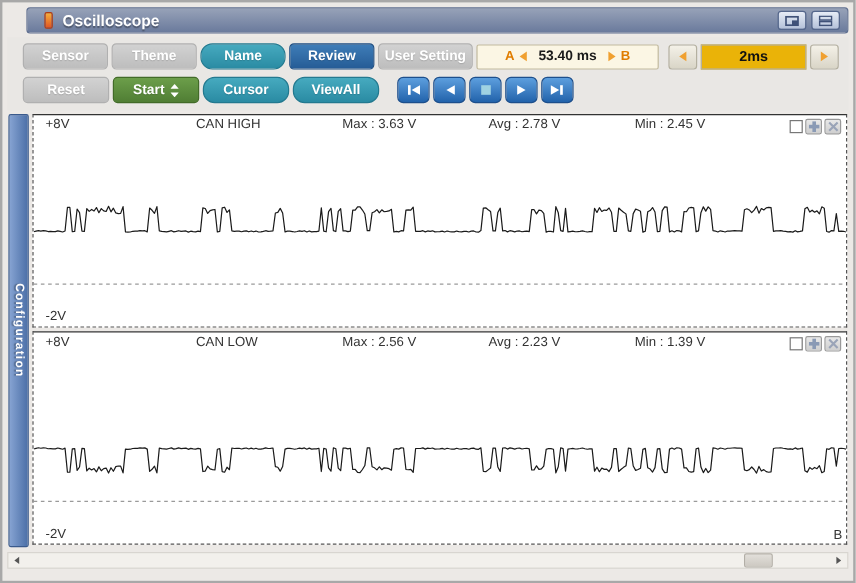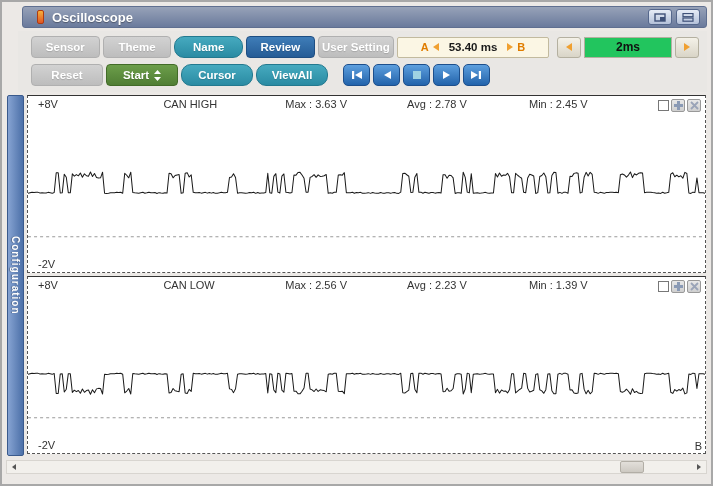--- a/index.html
+++ b/index.html
@@ -16,21 +16,21 @@
     display:flex; align-items:center; padding:0 6px;
   }
   .app-icon { width:7px; height:14px; margin-left:8px; border-radius:2px;
     background:linear-gradient(#f6b03a,#e05524); border:1px solid #b03a10; }
   .titlebar .title { color:#fff; font-size:13px; font-weight:bold; margin-left:8px;
     text-shadow:0 1px 1px rgba(0,0,0,.35); }
   .win-btns { margin-left:auto; display:flex; gap:4px; }
   .win-btn { width:24px; height:16px; border-radius:3px; border:1px solid #55678c;
     background:linear-gradient(#e6ecf6,#b4c1d9); display:flex; align-items:center; justify-content:center; }
   
-  .toolbar { position:absolute; top:29px; left:16px; right:4px; height:61px;
+  .toolbar { position:absolute; top:29px; left:4px; right:4px; height:61px;
     background:#e9e7e4; }
   .trow { display:flex; align-items:center; padding-left:13px; padding-right:8px; }
   .trow1 { margin-top:5px; }
   .trow2 { margin-top:6px; }
   .btn {
     height:22px; width:72px; margin-right:3px; border-radius:4px;
     color:#fff; font-size:11.5px; font-weight:bold; text-align:center; line-height:20px;
     border:1px solid #b0b0b0; background:linear-gradient(#d2d2d2,#bdbdbd);
     cursor:default; text-shadow:0 1px 1px rgba(0,0,0,.15);
     display:flex; align-items:center; justify-content:center;
@@ -48,21 +48,21 @@
     display:flex; align-items:center; justify-content:center; gap:4px;
     font-size:11px; font-weight:bold;
   }
   .ab { color:#e07d00; font-size:11px; font-weight:bold; }
   .tr-val { color:#1a1a1a; font-size:11.5px; font-weight:bold; padding:0 6px; }
   .tri { display:inline-block; width:0; height:0; }
   .tri-l { border-top:4px solid transparent; border-bottom:4px solid transparent; border-right:6px solid #f0a030; }
   .tri-r { border-top:4px solid transparent; border-bottom:4px solid transparent; border-left:6px solid #f0a030; }
   .tb-arrow { width:24px; height:21px; margin-left:8px; border:1px solid #b4b0a0; border-radius:3px;
     background:linear-gradient(#f4f1e8,#d9d5c7); display:flex; align-items:center; justify-content:center; }
-  .tb-box { width:88px; height:21px; margin-left:3px; background:#22c55e; border:1px solid #b4b0a0;
+  .tb-box { width:88px; height:21px; margin-left:3px; background:#eab308; border:1px solid #b4b0a0;
     font-size:12px; font-weight:bold; color:#111; display:flex; align-items:center; justify-content:center; }
   .tb-arrow + .tb-box { margin-left:3px; }
   .tb-arrow.last { margin-left:3px; }
   
   .media { display:flex; gap:3px; margin-left:12px; }
   .mbtn { width:27px; height:22px; border-radius:5px; border:1px solid #1d4f8c;
     background:linear-gradient(#5d9fde,#2263ab); display:flex; align-items:center; justify-content:center; }
   
   .config-tab {
     position:absolute; left:5px; top:93px; height:361px; width:17px;

